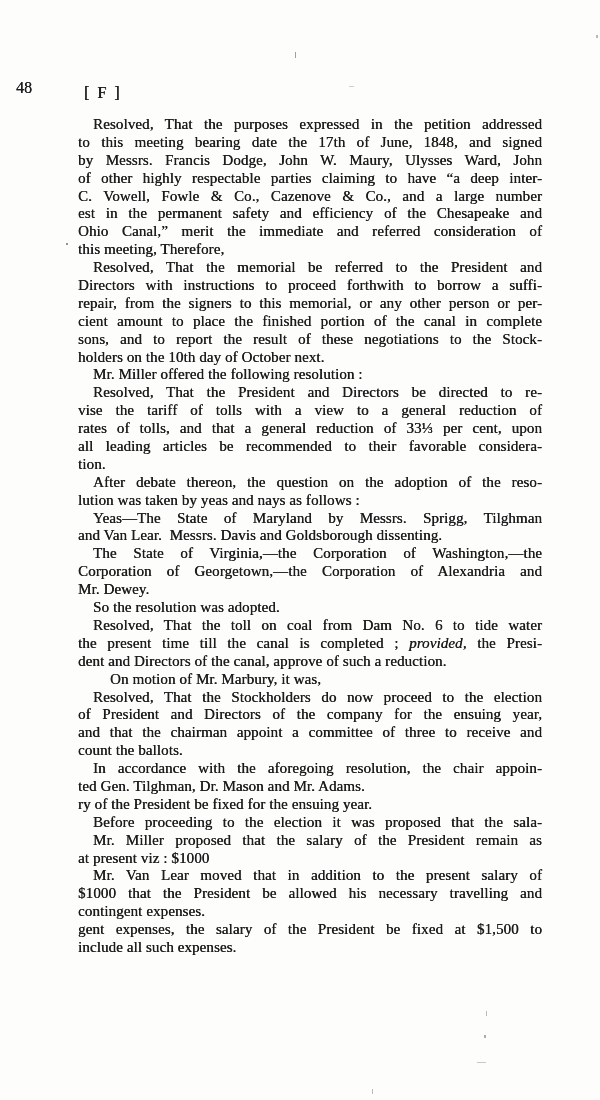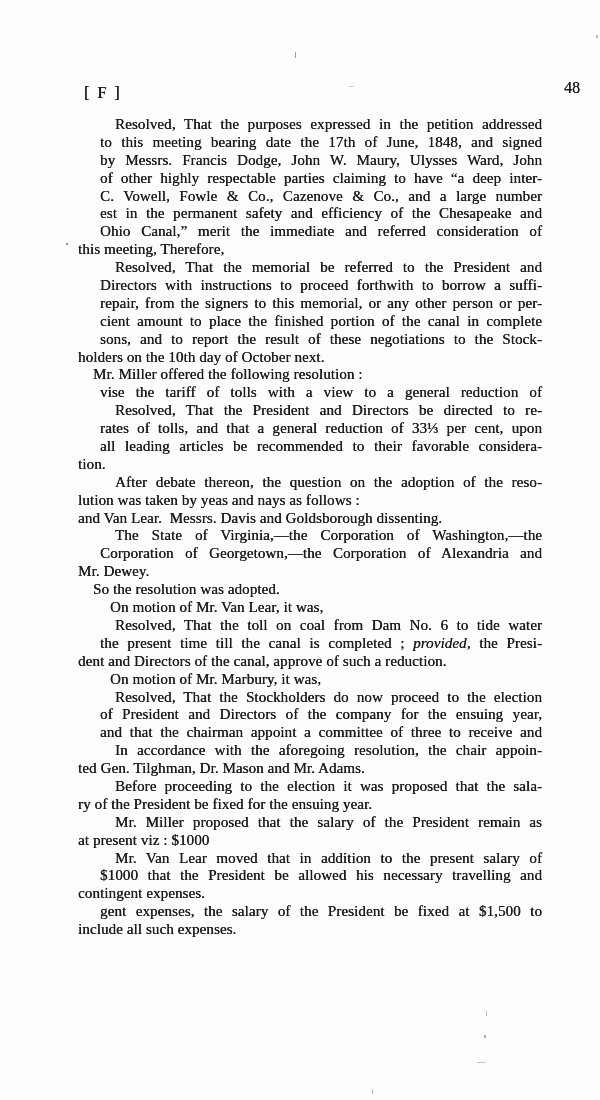--- a/index.html
+++ b/index.html
@@ -19,24 +19,24 @@
   .header-mark {
     position: absolute;
     left: 84px;
     top: 84px;
     font-size: 16px;
     letter-spacing: 2px;
     text-shadow: 0.3px 0 0 currentColor;
   }
   .page-number {
     position: absolute;
-    left: 0;
+    left: 16px;
     top: 79px;
     width: 580px;
-    text-align: right;
+    text-align: left;
     font-size: 16px;
     text-shadow: 0.3px 0 0 currentColor;
   }
   .text-block {
     position: absolute;
     left: 78px;
     top: 116px;
     width: 464px;
   }
   .line {
@@ -44,21 +44,20 @@
     line-height: 17.9px;
     font-size: 15px;
     letter-spacing: 0.1px;
     white-space: pre-wrap;
     overflow: visible;
     text-shadow: 0.3px 0 0 currentColor;
   }
   .line.just {
     text-align: justify;
     text-align-last: justify;
-    margin-left: 22px;
   }
   .line.in1 { text-indent: 15px; }
   .line.in2 { text-indent: 32px; }
   .it { font-style: italic; }
   .speck {
     position: absolute;
     background: #777;
   }
 </style>
 </head>
@@ -79,44 +78,45 @@
       <div class="line in0 just"><span>est in the permanent safety and efficiency of the Chesapeake and</span></div>
       <div class="line in0 just"><span>Ohio Canal,” merit the immediate and referred consideration of</span></div>
       <div class="line in0"><span>this meeting, Therefore,</span></div>
       <div class="line in1 just"><span>Resolved, That the memorial be referred to the President and</span></div>
       <div class="line in0 just"><span>Directors with instructions to proceed forthwith to borrow a suffi-</span></div>
       <div class="line in0 just"><span>repair, from the signers to this memorial, or any other person or per-</span></div>
       <div class="line in0 just"><span>cient amount to place the finished portion of the canal in complete</span></div>
       <div class="line in0 just"><span>sons, and to report the result of these negotiations to the Stock-</span></div>
       <div class="line in0"><span>holders on the 10th day of October next.</span></div>
       <div class="line in1"><span>Mr. Miller offered the following resolution :</span></div>
+      <div class="line in1 just"><span>Resolved, That the President and Directors be directed to re-</span></div>
       <div class="line in0 just"><span>vise the tariff of tolls with a view to a general reduction of</span></div>
-      <div class="line in1 just"><span>Resolved, That the President and Directors be directed to re-</span></div>
       <div class="line in0 just"><span>rates of tolls, and that a general reduction of 33⅓ per cent, upon</span></div>
       <div class="line in0 just"><span>all leading articles be recommended to their favorable considera-</span></div>
       <div class="line in0"><span>tion.</span></div>
       <div class="line in1 just"><span>After debate thereon, the question on the adoption of the reso-</span></div>
       <div class="line in0"><span>lution was taken by yeas and nays as follows :</span></div>
+      <div class="line in1 just"><span>Yeas—The State of Maryland by Messrs. Sprigg, Tilghman</span></div>
       <div class="line in0"><span>and Van Lear. &nbsp;Messrs. Davis and Goldsborough dissenting.</span></div>
       <div class="line in1 just"><span>The State of Virginia,—the Corporation of Washington,—the</span></div>
       <div class="line in0 just"><span>Corporation of Georgetown,—the Corporation of Alexandria and</span></div>
       <div class="line in0"><span>Mr. Dewey.</span></div>
       <div class="line in1"><span>So the resolution was adopted.</span></div>
-      <div class="line in2"><span>On motion of Mr. Van Lear, it was,</span></div>
       <div class="line in1 just"><span>Resolved, That the toll on coal from Dam No. 6 to tide water</span></div>
       <div class="line in0 just"><span>the present time till the canal is completed ; </span><span class="it">provided,</span><span> the Presi-</span></div>
       <div class="line in0"><span>dent and Directors of the canal, approve of such a reduction.</span></div>
       <div class="line in2"><span>On motion of Mr. Marbury, it was,</span></div>
       <div class="line in1 just"><span>Resolved, That the Stockholders do now proceed to the election</span></div>
       <div class="line in0 just"><span>of President and Directors of the company for the ensuing year,</span></div>
       <div class="line in0 just"><span>and that the chairman appoint a committee of three to receive and</span></div>
+      <div class="line in0"><span>count the ballots.</span></div>
       <div class="line in1 just"><span>In accordance with the aforegoing resolution, the chair appoin-</span></div>
       <div class="line in0"><span>ted Gen. Tilghman, Dr. Mason and Mr. Adams.</span></div>
+      <div class="line in0"><span>ry of the President be fixed for the ensuing year.</span></div>
       <div class="line in1 just"><span>Before proceeding to the election it was proposed that the sala-</span></div>
-      <div class="line in0"><span>ry of the President be fixed for the ensuing year.</span></div>
       <div class="line in1 just"><span>Mr. Miller proposed that the salary of the President remain as</span></div>
       <div class="line in0"><span>at present viz : $1000</span></div>
       <div class="line in1 just"><span>Mr. Van Lear moved that in addition to the present salary of</span></div>
       <div class="line in0 just"><span>$1000 that the President be allowed his necessary travelling and</span></div>
       <div class="line in0"><span>contingent expenses.</span></div>
       <div class="line in0 just"><span>gent expenses, the salary of the President be fixed at $1,500 to</span></div>
       <div class="line in0"><span>include all such expenses.</span></div>
     </div>
 
   <div class="speck" style="left:295px;top:52px;width:1px;height:6px;opacity:.7;"></div>

